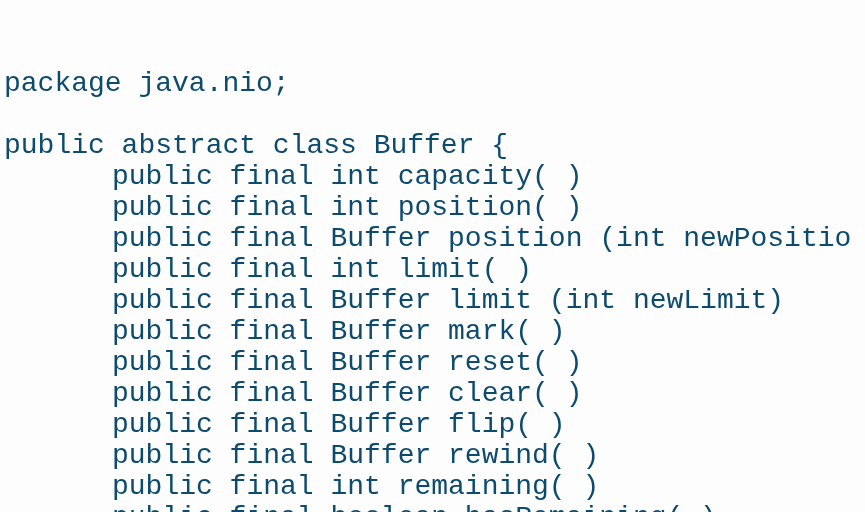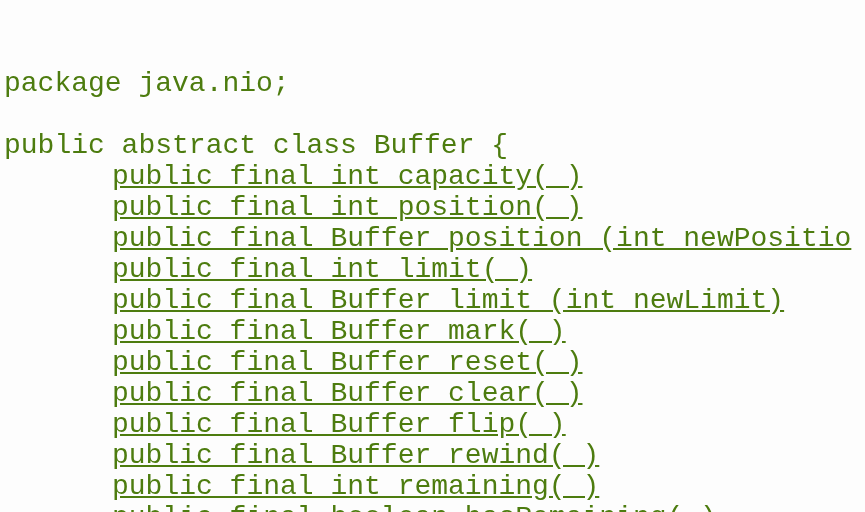--- a/index.html
+++ b/index.html
@@ -24,21 +24,20 @@
     font-weight: 400;
     color: #1e1e1e;
     white-space: pre;
   }
   .code-line {
     min-height: 31px;
     white-space: pre;
   }
   .code-line.ind {
     padding-left: 108px;
-    text-decoration: underline;
   }
 </style>
 </head>
 <body style="background: rgb(253, 253, 253);">
 
-<div class="code-page" style="color: #4d7c0f;">
+<div class="code-page" style="color: #0c4a6e;">
   <div id="code-lines"><div class="code-line">package java.nio;</div><div class="code-line"></div><div class="code-line">public abstract class Buffer {</div><div class="code-line ind">public final int capacity( )</div><div class="code-line ind">public final int position( )</div><div class="code-line ind">public final Buffer position (int newPositio</div><div class="code-line ind">public final int limit( )</div><div class="code-line ind">public final Buffer limit (int newLimit)</div><div class="code-line ind">public final Buffer mark( )</div><div class="code-line ind">public final Buffer reset( )</div><div class="code-line ind">public final Buffer clear( )</div><div class="code-line ind">public final Buffer flip( )</div><div class="code-line ind">public final Buffer rewind( )</div><div class="code-line ind">public final int remaining( )</div><div class="code-line ind">public final boolean hasRemaining( )</div></div>
 </div>
 
 </body></html>

